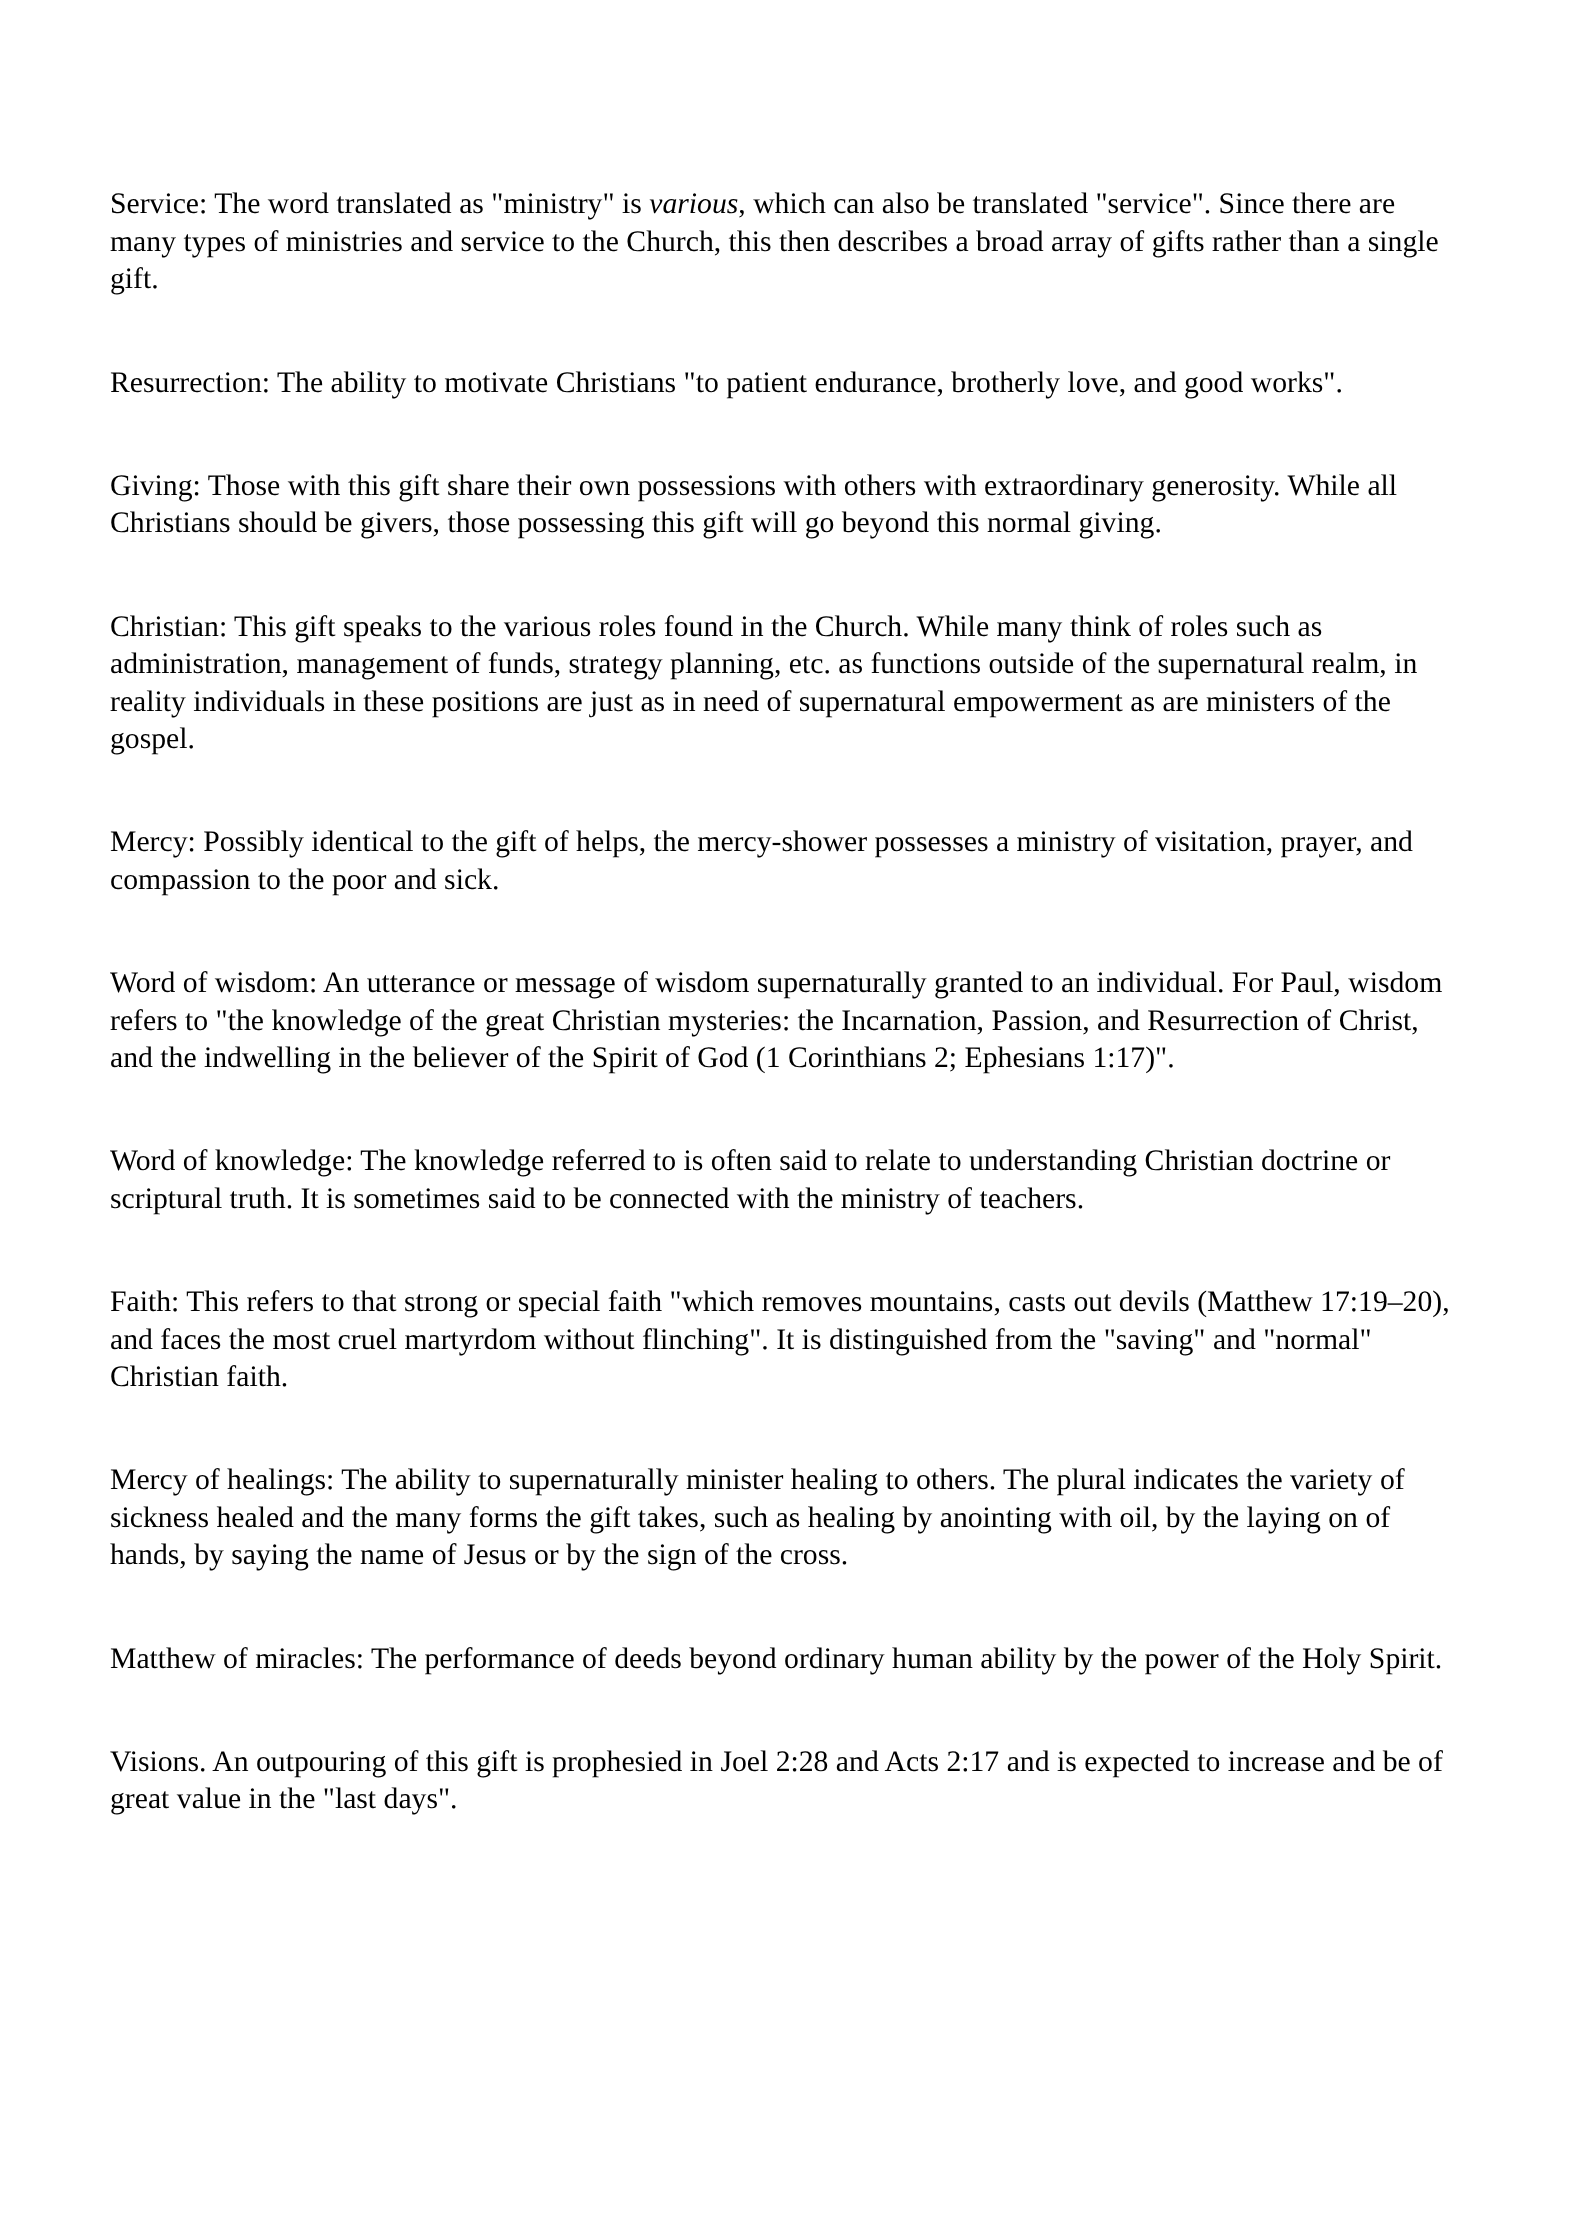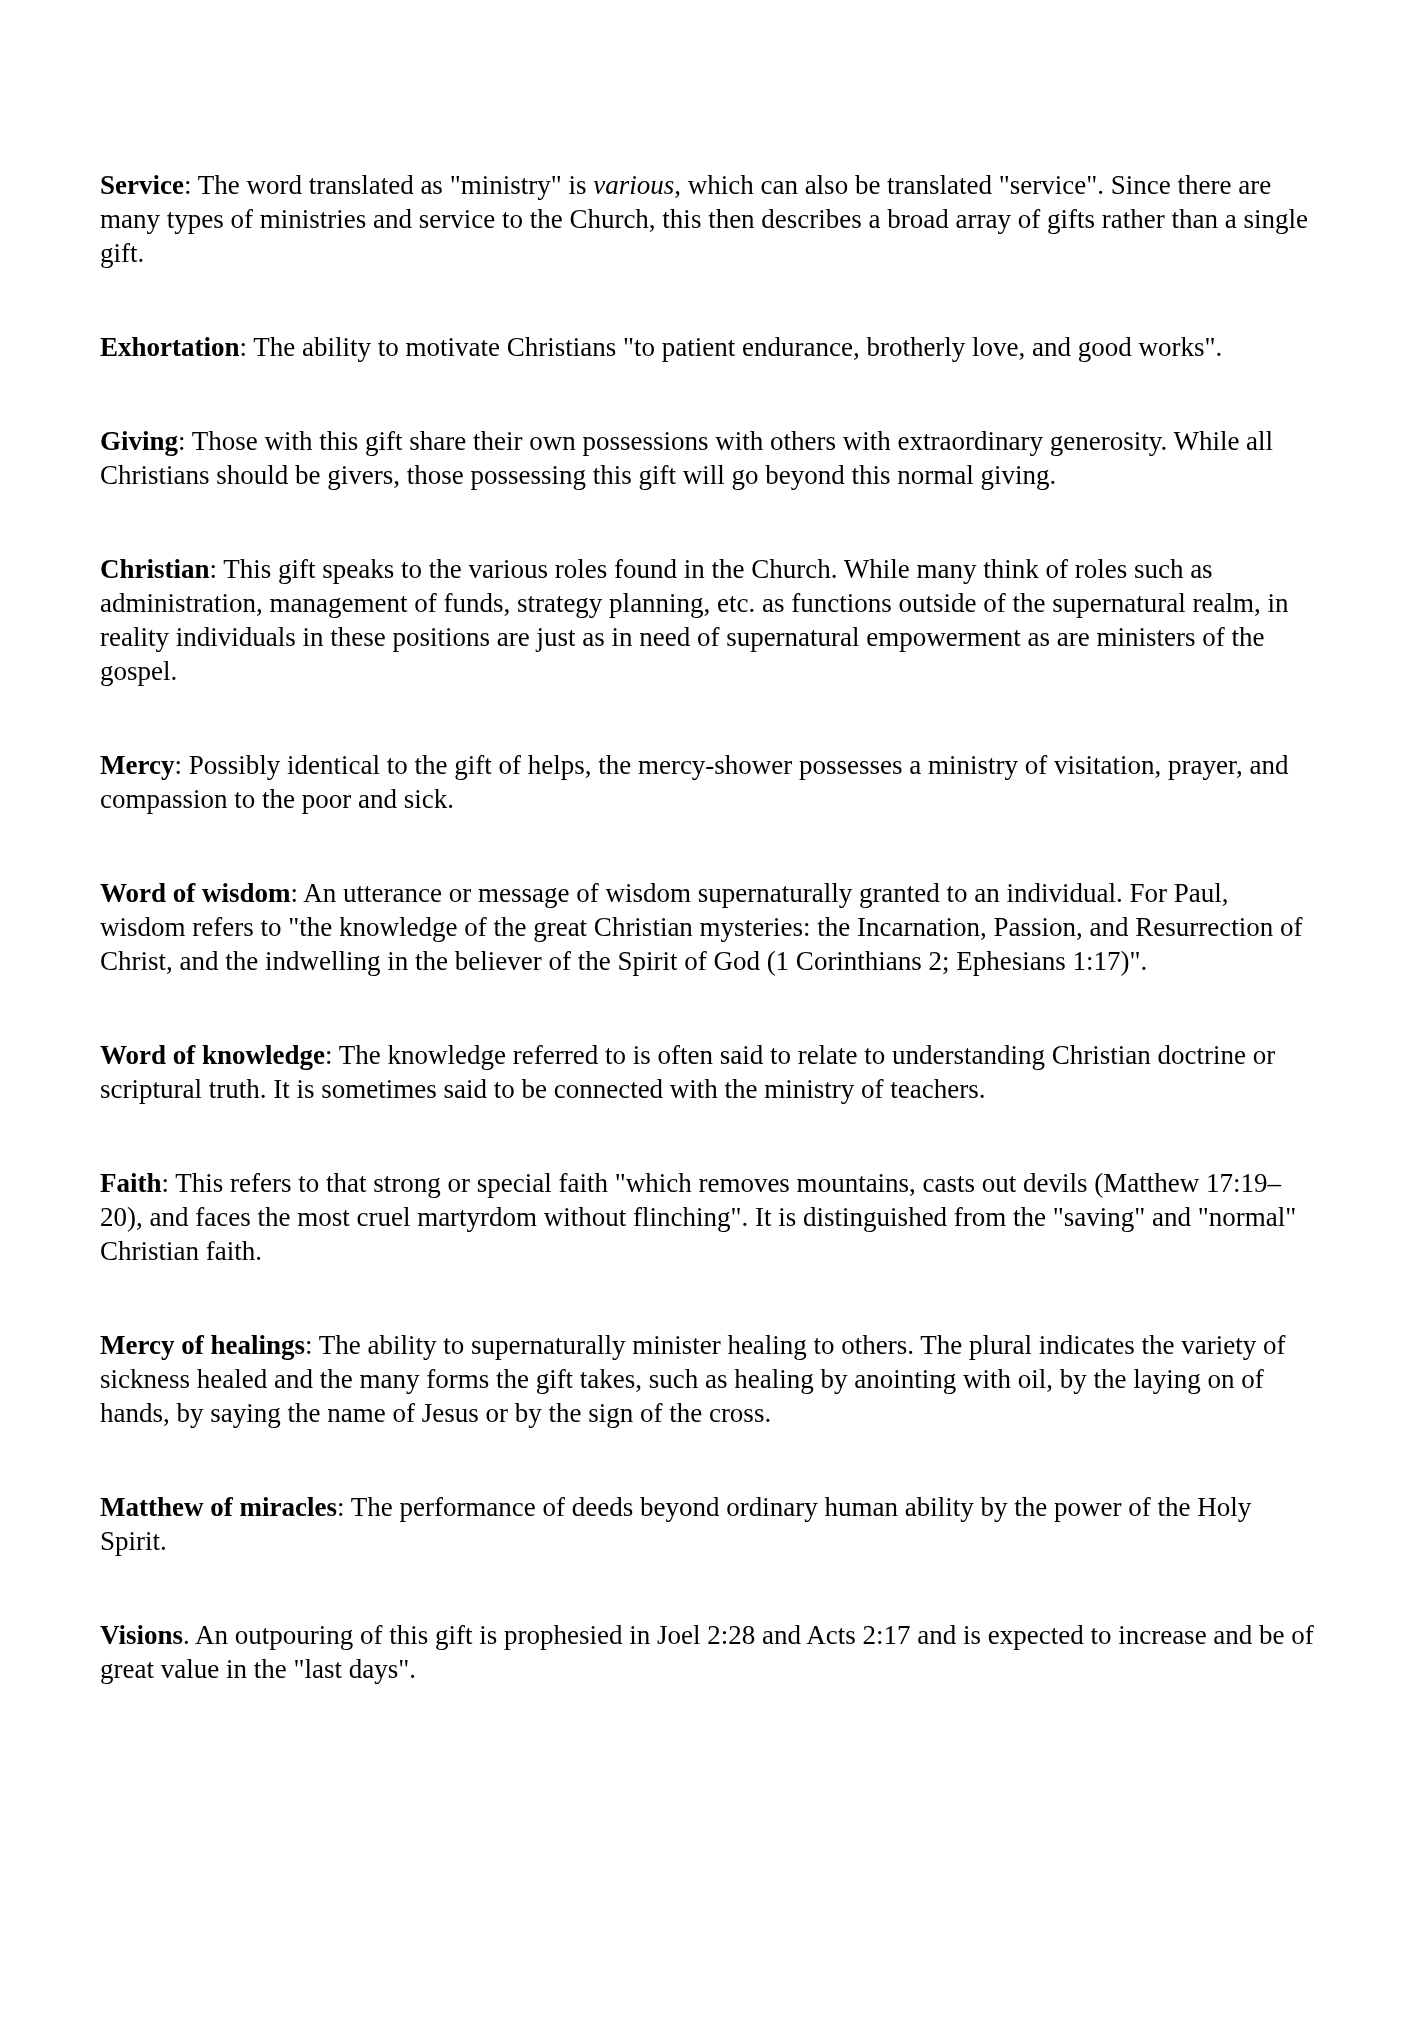--- a/index.html
+++ b/index.html
@@ -24,33 +24,33 @@
   .doc-body p {
     margin: 0 0 60px 0;
     font-size: 27px;
     line-height: 34px;
     text-align: left;
   }
   .doc-body p:last-child {
     margin-bottom: 0;
   }
   .doc-body strong {
-    font-weight: bold;
+    font-weight: normal;
   }
   .doc-body em {
     font-style: italic;
   }
 </style>
 </head>
 <body>
 
 <div class="page">
   <div class="doc-body">
       <p><strong>Service</strong><span>: </span><span>The word translated as "ministry" is </span><em>various</em><span>, which can also be translated "service". Since there are many types of ministries and service to the Church, this then describes a broad array of gifts rather than a single gift.</span></p>
-      <p><strong>Exhortation</strong><span>: </span><span>The ability to motivate Christians "to patient endurance, brotherly love, and good works".</span></p>
+      <p><strong>Resurrection</strong><span>: </span><span>The ability to motivate Christians "to patient endurance, brotherly love, and good works".</span></p>
       <p><strong>Giving</strong><span>: </span><span>Those with this gift share their own possessions with others with extraordinary generosity. While all Christians should be givers, those possessing this gift will go beyond this normal giving.</span></p>
       <p><strong>Christian</strong><span>: </span><span>This gift speaks to the various roles found in the Church. While many think of roles such as administration, management of funds, strategy planning, etc. as functions outside of the supernatural realm, in reality individuals in these positions are just as in need of supernatural empowerment as are ministers of the gospel.</span></p>
       <p><strong>Mercy</strong><span>: </span><span>Possibly identical to the gift of helps, the mercy-shower possesses a ministry of visitation, prayer, and compassion to the poor and sick.</span></p>
       <p><strong>Word of wisdom</strong><span>: </span><span>An utterance or message of wisdom supernaturally granted to an individual. For Paul, wisdom refers to "the knowledge of the great Christian mysteries: the Incarnation, Passion, and Resurrection of Christ, and the indwelling in the believer of the Spirit of God (1 Corinthians 2; Ephesians 1:17)".</span></p>
       <p><strong>Word of knowledge</strong><span>: </span><span>The knowledge referred to is often said to relate to understanding Christian doctrine or scriptural truth.  It is sometimes said to be connected with the ministry of teachers.</span></p>
       <p><strong>Faith</strong><span>: </span><span>This refers to that strong or special faith "which removes mountains, casts out devils (Matthew 17:19–20), and faces the most cruel martyrdom without flinching".  It is distinguished from the "saving" and "normal" Christian faith.</span></p>
       <p><strong>Mercy of healings</strong><span>: </span><span>The ability to supernaturally minister healing to others. The plural indicates the variety of sickness healed and the many forms the gift takes, such as healing by anointing with oil, by the laying on of hands, by saying the name of Jesus or by the sign of the cross.</span></p>
       <p><strong>Matthew of miracles</strong><span>: </span><span>The performance of deeds beyond ordinary human ability by the power of the Holy Spirit.</span></p>
       <p><strong>Visions</strong><span>. </span><span>An outpouring of this gift is prophesied in Joel 2:28 and Acts 2:17 and is expected to increase and be of great value in the "last days".</span></p>
     </div>

